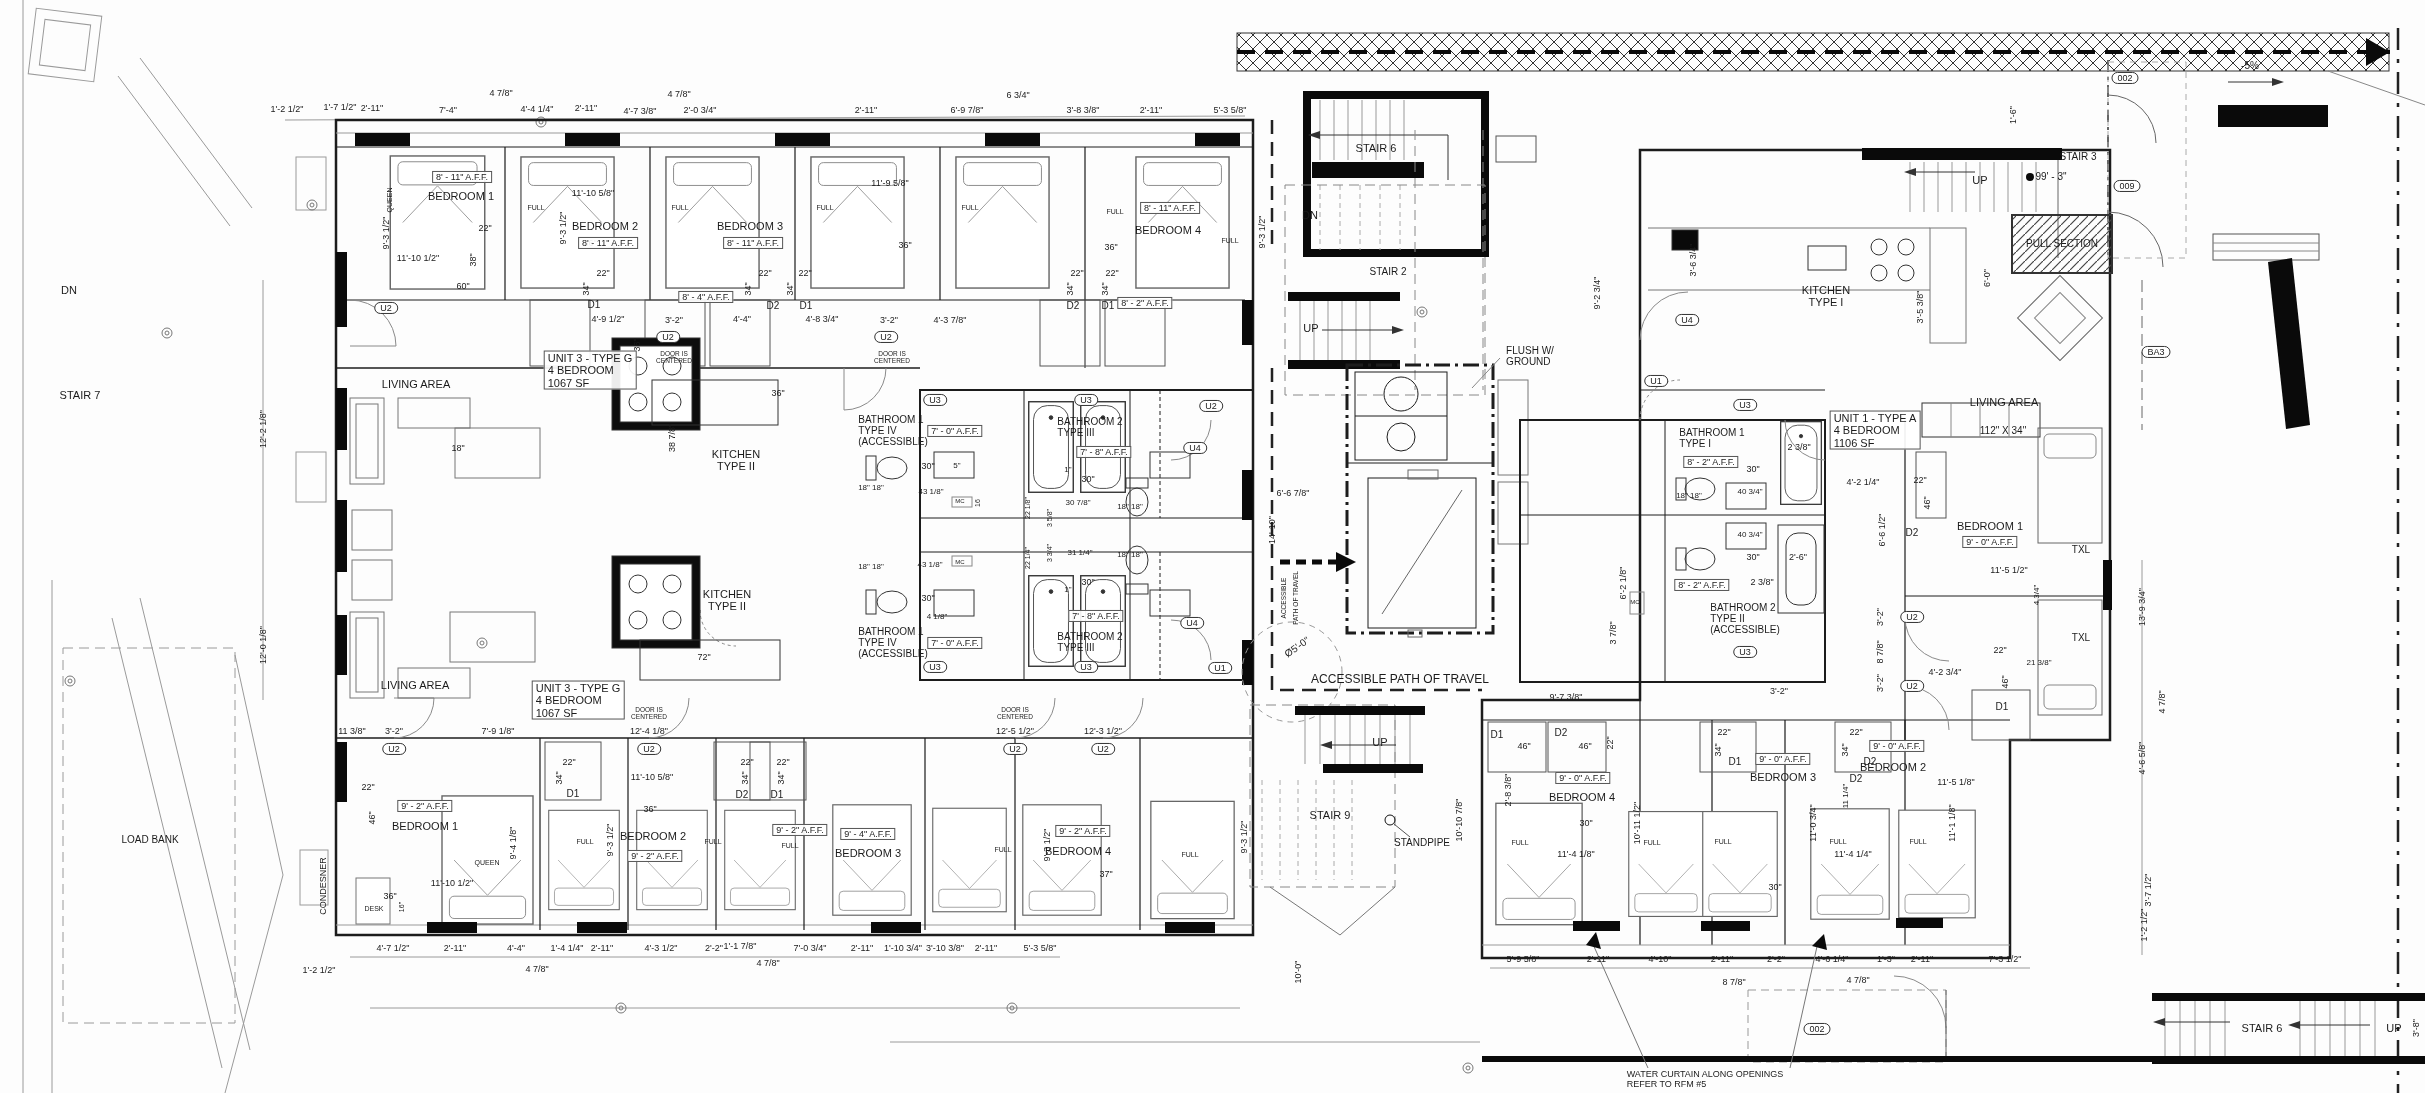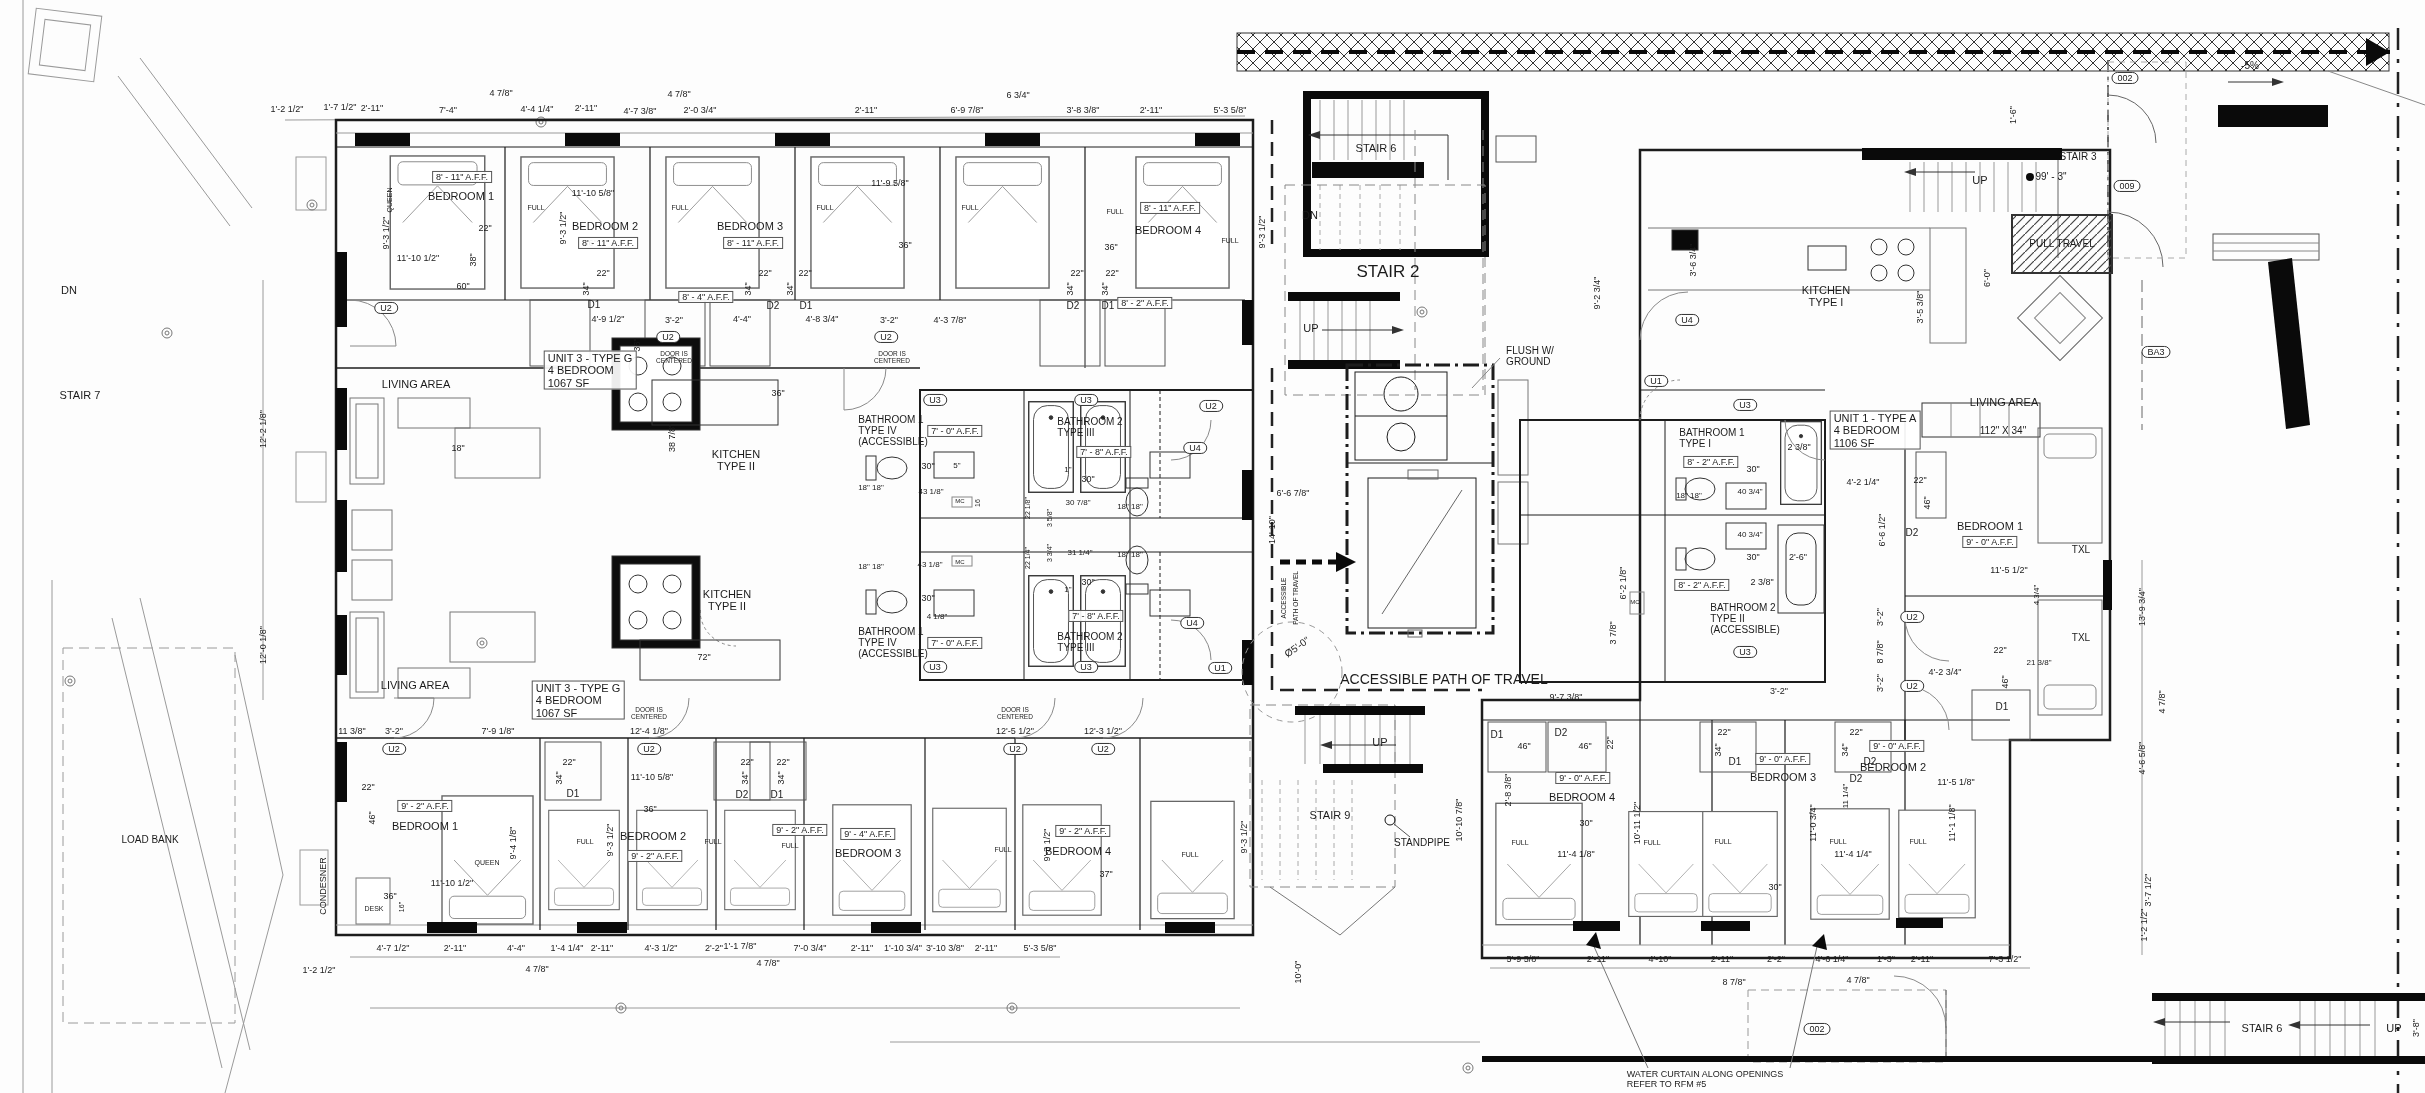--- a/index.html
+++ b/index.html
@@ -615,47 +615,47 @@
       <div class="lbl" style="font-size: 9px; left: 810px; top: 948px;">7'-0 3/4"</div>
       <div class="lbl" style="font-size: 9px; left: 862px; top: 948px;">2'-11"</div>
       <div class="lbl" style="font-size: 9px; left: 903px; top: 948px;">1'-10 3/4"</div>
       <div class="lbl" style="font-size: 9px; left: 945px; top: 948px;">3'-10 3/8"</div>
       <div class="lbl" style="font-size: 9px; left: 986px; top: 948px;">2'-11"</div>
       <div class="lbl" style="font-size: 9px; left: 1040px; top: 948px;">5'-3 5/8"</div>
       <div class="lbl" style="font-size: 9px; left: 537px; top: 969px;">4 7/8"</div>
       <div class="lbl" style="font-size: 9px; left: 768px; top: 963px;">4 7/8"</div>
       <div class="lbl" style="font-size: 11px; left: 1376px; top: 148px;">STAIR 6</div>
       <div class="lbl" style="font-size: 11px; left: 1310px; top: 215px;">DN</div>
-      <div class="lbl" style="font-size: 17px; left: 1388px; top: 272px;">STAIR 2</div>
+      <div class="lbl" style="font-size: 10px; left: 1388px; top: 272px;">STAIR 2</div>
       <div class="lbl" style="font-size: 11px; left: 1311px; top: 328px;">UP</div>
       <div class="lbl" style="font-size: 10px; text-align: left; left: 1530px; top: 356px;">FLUSH W/
 GROUND</div>
       <div class="lbl" style="font-size: 9px; left: 1597px; top: 293px; transform: translate(-50%, -50%) rotate(-90deg);">9'-2 3/4"</div>
       <div class="lbl" style="font-size: 9px; left: 1262px; top: 232px; transform: translate(-50%, -50%) rotate(-90deg);">9'-3 1/2"</div>
       <div class="lbl" style="font-size: 9px; left: 1293px; top: 493px;">6'-6 7/8"</div>
       <div class="lbl" style="font-size: 9px; left: 1272px; top: 530px; transform: translate(-50%, -50%) rotate(-90deg);">14'-10"</div>
       <div class="lbl" style="font-size: 6.5px; left: 1284px; top: 598px; transform: translate(-50%, -50%) rotate(-90deg);">ACCESSIBLE</div>
       <div class="lbl" style="font-size: 6.5px; left: 1296px; top: 598px; transform: translate(-50%, -50%) rotate(-90deg);">PATH OF TRAVEL</div>
       <div class="lbl" style="font-size: 10px; left: 1297px; top: 647px; transform: translate(-50%, -50%) rotate(-35deg);">Ø5'-0"</div>
-      <div class="lbl" style="font-size: 14px; left: 1444px; top: 680px;">ACCESSIBLE PATH OF TRAVEL</div>
+      <div class="lbl" style="font-size: 12px; left: 1400px; top: 680px;">ACCESSIBLE PATH OF TRAVEL</div>
       <div class="lbl" style="font-size: 11px; left: 1330px; top: 815px;">STAIR 9</div>
       <div class="lbl" style="font-size: 10px; left: 1422px; top: 843px;">STANDPIPE</div>
       <div class="lbl" style="font-size: 11px; left: 1380px; top: 742px;">UP</div>
       <div class="lbl" style="font-size: 9px; left: 1244px; top: 837px; transform: translate(-50%, -50%) rotate(-90deg);">9'-3 1/2"</div>
       <div class="lbl" style="font-size: 9px; left: 1298px; top: 972px; transform: translate(-50%, -50%) rotate(-90deg);">10'-0"</div>
       <div class="lbl" style="font-size: 9px; left: 1566px; top: 697px;">9'-7 3/8"</div>
       <div class="lbl" style="font-size: 9px; left: 1459px; top: 820px; transform: translate(-50%, -50%) rotate(-90deg);">10'-10 7/8"</div>
       <div class="lbl" style="font-size: 11px; left: 1980px; top: 180px;">UP</div>
       <div class="lbl" style="font-size: 10px; left: 2051px; top: 177px;">99' - 3"</div>
       <div class="lbl" style="font-size: 10px; left: 2078px; top: 157px;">STAIR 3</div>
       <div class="lbl pill" style="font-size: 9px; left: 2125px; top: 78px;">002</div>
       <div class="lbl pill" style="font-size: 9px; left: 2127px; top: 186px;">009</div>
       <div class="lbl" style="font-size: 9px; left: 2013px; top: 115px; transform: translate(-50%, -50%) rotate(-90deg);">1'-6"</div>
       <div class="lbl" style="font-size: 10px; left: 2250px; top: 66px;">-5%</div>
-      <div class="lbl" style="font-size: 10px; left: 2062px; top: 244px;">PULL TRAVEL</div>
+      <div class="lbl" style="font-size: 10px; left: 2062px; top: 244px;">PULL SECTION</div>
       <div class="lbl pill" style="font-size: 9px; left: 2156px; top: 352px;">BA3</div>
       <div class="lbl" style="font-size: 11px; left: 1826px; top: 296px;">KITCHEN
 TYPE I</div>
       <div class="lbl" style="font-size: 9px; left: 1693px; top: 260px; transform: translate(-50%, -50%) rotate(-90deg);">3'-6 3/4"</div>
       <div class="lbl pill" style="font-size: 9px; left: 1687px; top: 320px;">U4</div>
       <div class="lbl" style="font-size: 9px; left: 1987px; top: 278px; transform: translate(-50%, -50%) rotate(-90deg);">6'-0"</div>
       <div class="lbl" style="font-size: 9px; left: 1920px; top: 307px; transform: translate(-50%, -50%) rotate(-90deg);">3'-5 3/8"</div>
       <div class="lbl pill" style="font-size: 9px; left: 1656px; top: 381px;">U1</div>
       <div class="lbl" style="font-size: 11px; left: 2004px; top: 402px;">LIVING AREA</div>
       <div class="lbl" style="font-size: 10px; left: 2003px; top: 431px;">112" X 34"</div>

